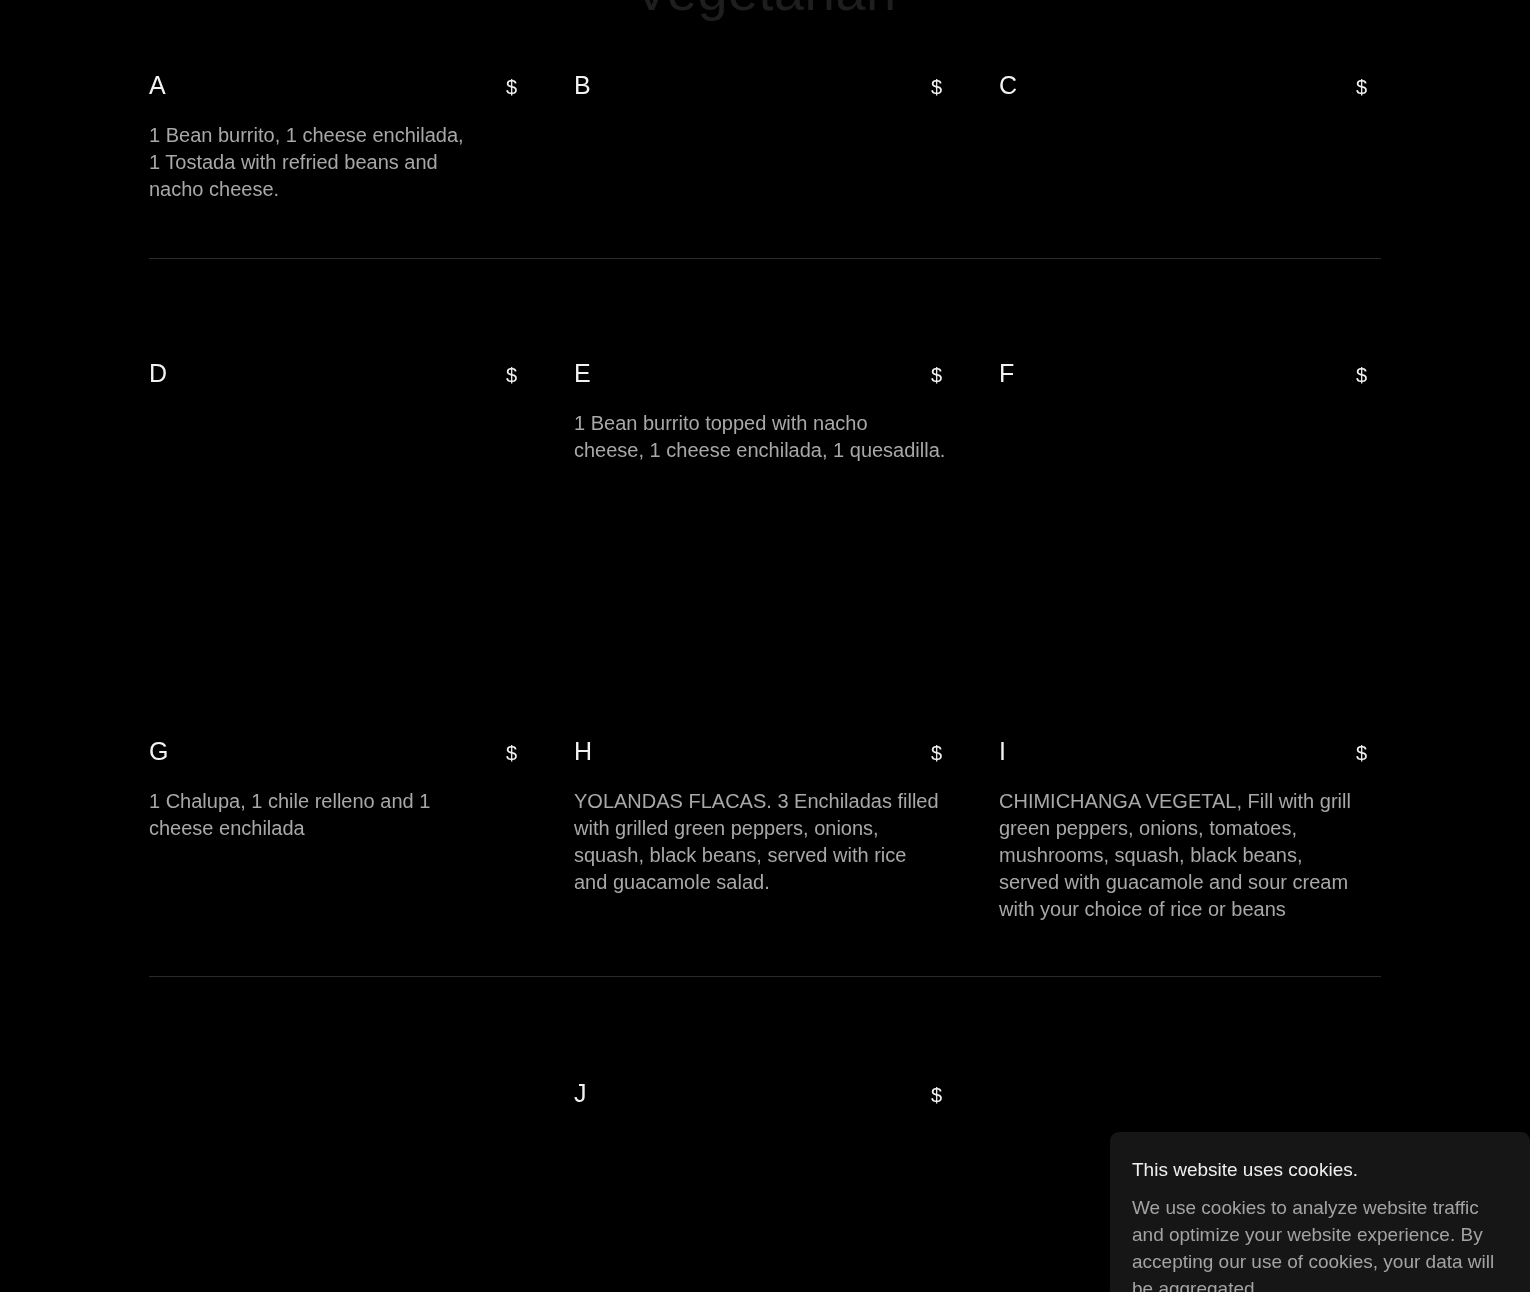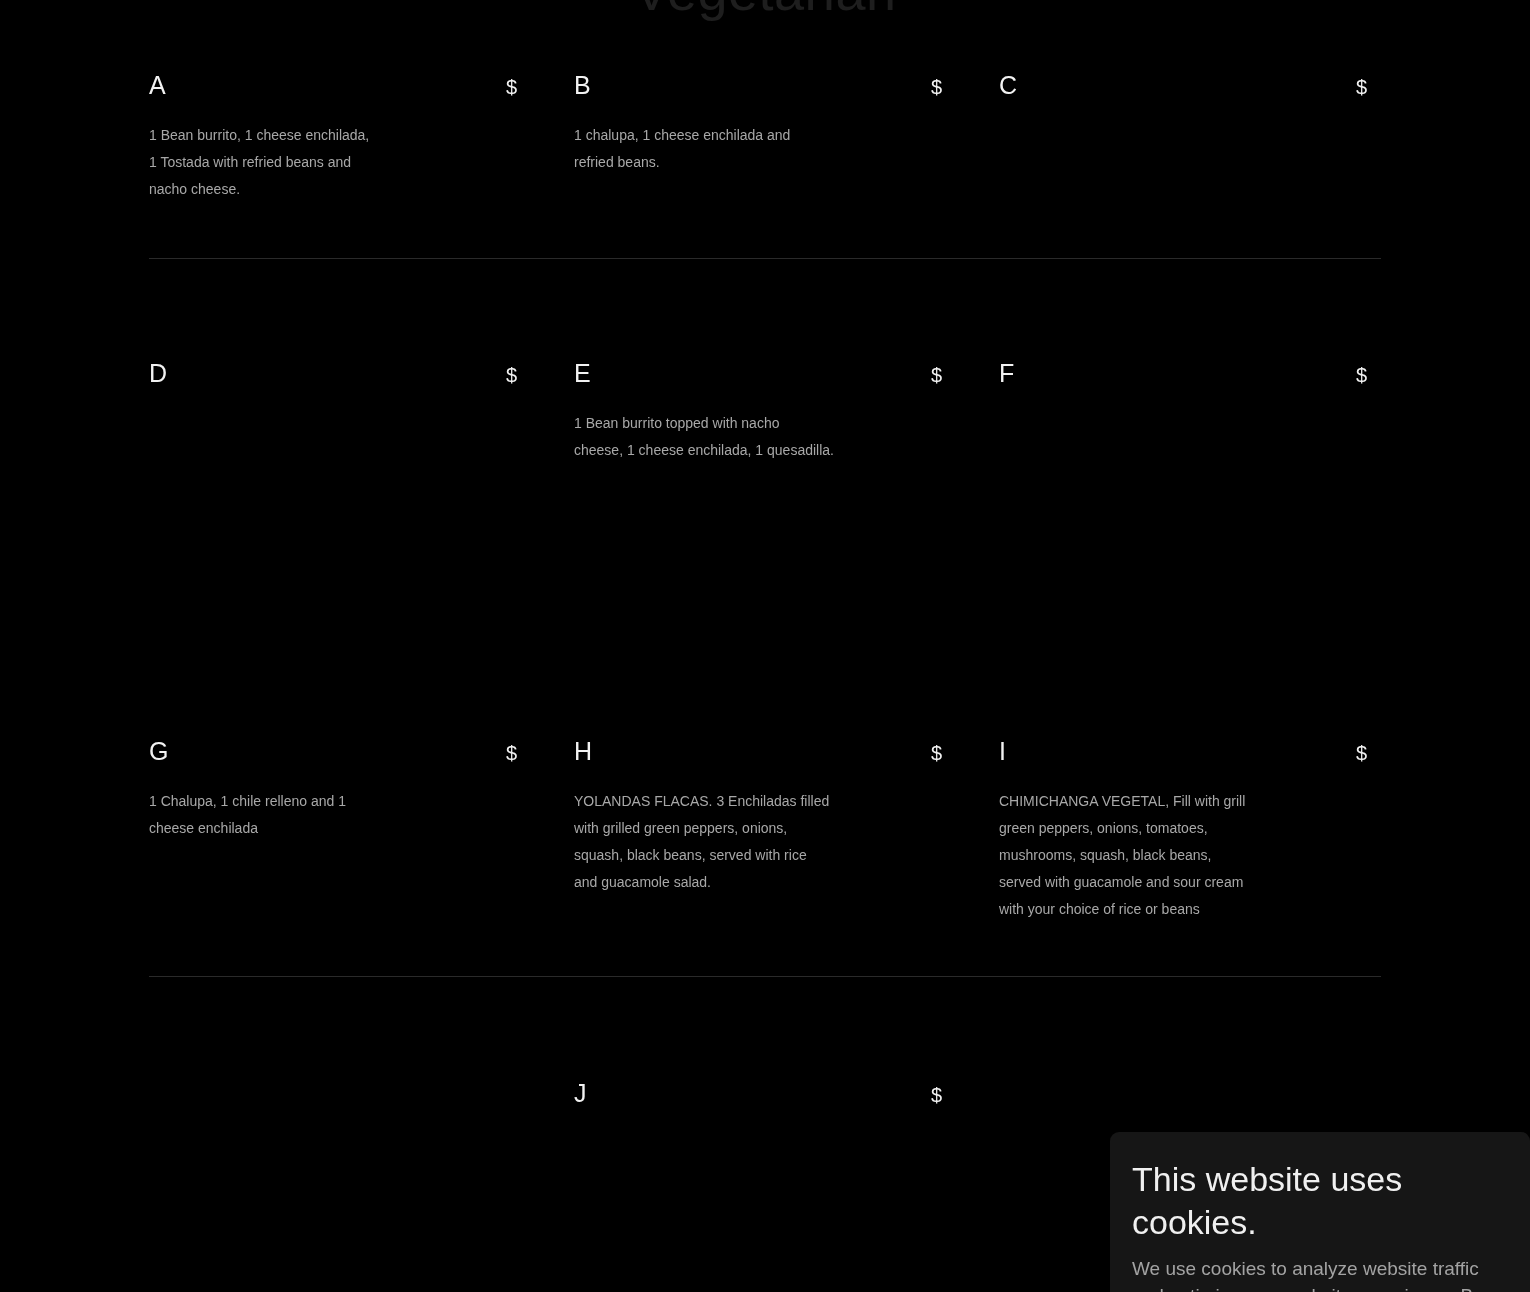--- a/index.html
+++ b/index.html
@@ -70,21 +70,21 @@
   }
 
   .item-price {
     font-size: 20px;
     font-weight: 400;
     color: #f2f2f2;
     line-height: 1.1;
   }
 
   .item-desc {
-    font-size: 14px;
+    font-size: 20px;
     line-height: 27px;
     color: #a8a8a8;
     font-weight: 400;
     max-width: 372px;
     white-space: pre-line;
   }
 
   
   .group {
     position: absolute;
@@ -105,21 +105,21 @@
     top: 1132px;
     width: 420px;
     min-height: 160px;
     background: #161616;
     border-radius: 9px;
     padding: 26px 30px 20px 22px;
     overflow: hidden;
   }
 
   .cookie-title {
-    font-size: 34px;
+    font-size: 19px;
     font-weight: 400;
     color: #f0f0f0;
     line-height: 1.25;
     margin-bottom: 12px;
   }
 
   .cookie-body {
     font-size: 19px;
     line-height: 27px;
     color: #a3a3a3;
@@ -143,22 +143,20 @@
       <div class="item-desc">1 Bean burrito, 1 cheese enchilada,
 1 Tostada with refried beans and
 nacho cheese.</div>
     </div>
 
     <div class="cell">
       <div class="item-head">
         <span class="item-letter">B</span>
         <span class="item-price">$</span>
       </div>
-      <div class="item-desc">1 chalupa, 1 cheese enchilada and
-refried beans.</div>
     </div>
 
     <div class="cell">
       <div class="item-head">
         <span class="item-letter">C</span>
         <span class="item-price">$</span>
       </div>
     </div>
 
   </div>

